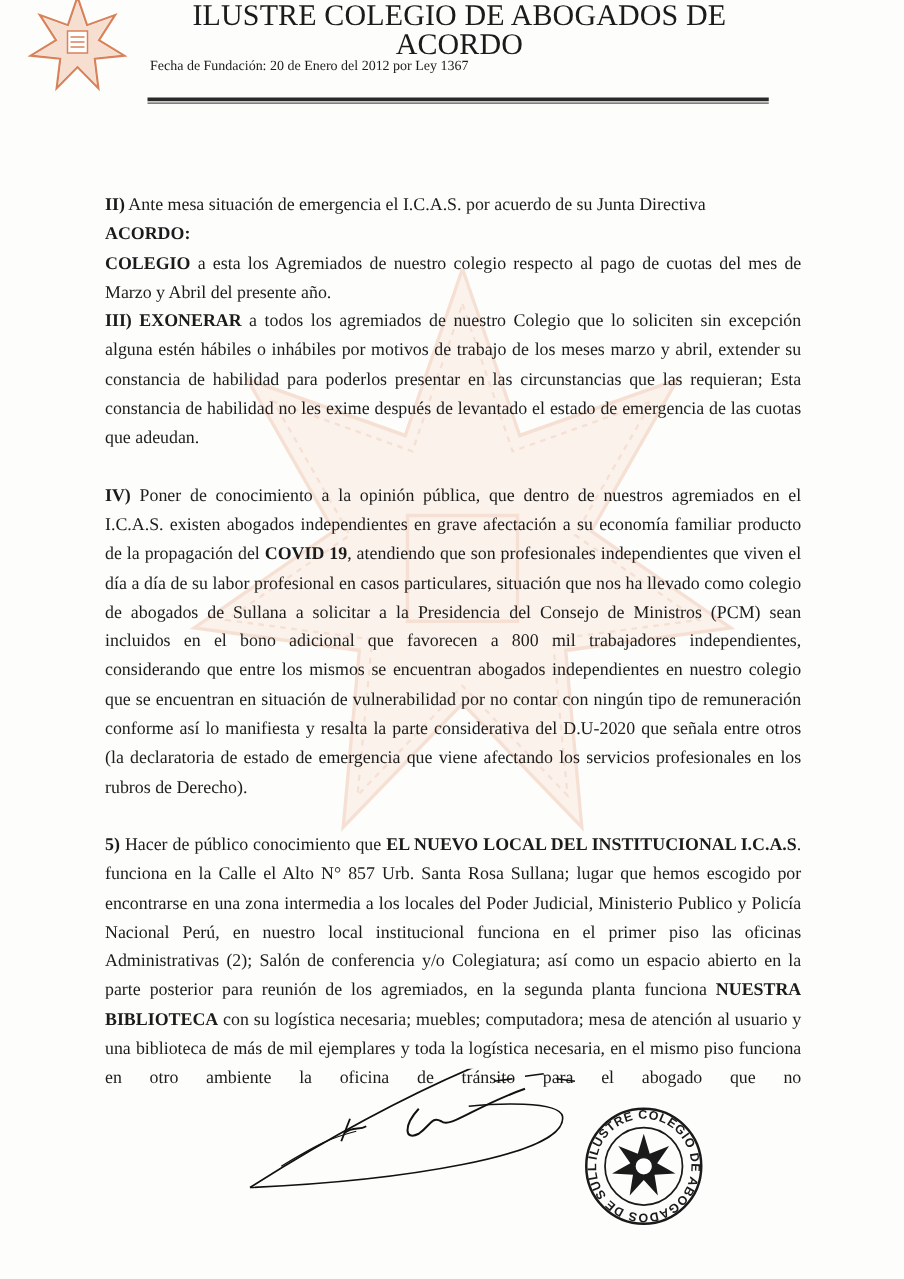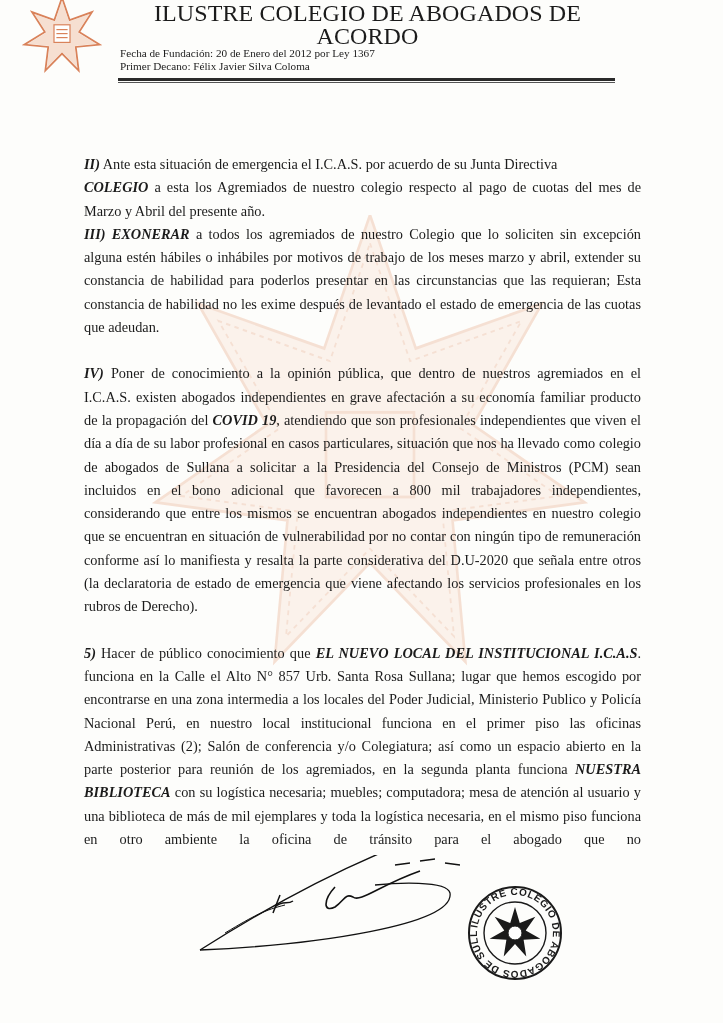--- a/index.html
+++ b/index.html
@@ -15,21 +15,21 @@
   }
   .header-sub {
     position: absolute; left: 120px; width: 495px; top: 47px; text-align: left;
     font-size: 11.2px; line-height: 13px;
   }
   .divider { position: absolute; left: 118px; width: 497px; top: 78px; height: 0; border-top: 3px solid #2a2a2a; }
   .divider2 { position: absolute; left: 118px; width: 497px; top: 82px; height: 0; border-top: 1px solid #555; }
 
   .body { position: absolute; left: 84px; width: 557px; top: 153px; font-size: 14.3px; line-height: 23.3px; }
   .body p { margin: 0; text-align: justify; }
-  .body b { font-weight: bold; font-style: italic; }
+  .body b { font-weight: bold; }
   .gap { height: 23px; }
   .just-last { text-align-last: justify; }
 
   .signature { position: absolute; left: 195px; top: 855px; width: 300px; height: 100px; }
   .seal { position: absolute; left: 465px; top: 883px; width: 100px; height: 100px; }
 </style>
 </head>
 <body>
 
 <svg class="logo" viewBox="0 0 100 100">
@@ -46,29 +46,29 @@
   <polygon id="wmStar2" fill="none" stroke="#e4966e" stroke-width="0.4" stroke-dasharray="1 1" points="50.00,6.00 59.11,31.08 84.40,22.57 70.47,45.33 92.90,59.79 66.42,63.09 69.09,89.64 50.00,71.00 30.91,89.64 33.58,63.09 7.10,59.79 29.53,45.33 15.60,22.57 40.89,31.08"></polygon>
   <rect x="40" y="42" width="20" height="18" fill="none" stroke="#e4966e" stroke-width="0.6"></rect>
 </svg>
 
 <div class="header-title">
   <div>ILUSTRE COLEGIO DE ABOGADOS DE</div>
   <div>ACORDO</div>
 </div>
 <div class="header-sub">
   <div>Fecha de Fundación: 20 de Enero del 2012 por Ley 1367</div>
-  <div>Primer Decano: Félix Javier Silva Coloma</div>
 </div>
 <div class="divider"></div>
 <div class="divider2"></div>
 
 <div class="body">
   <p>
-    <b>II)</b><span> Ante esta situación de emergencia el I.C.A.S. por acuerdo de su Junta Directiva</span>
+    <b>II)</b><span> Ante mesa situación de emergencia el I.C.A.S. por acuerdo de su Junta Directiva</span>
   </p>
+  <p><b>ACORDO:</b></p>
   <p>
     <b>COLEGIO</b><span> a esta los Agremiados de  nuestro colegio respecto al pago de cuotas del mes de Marzo y Abril del presente año.</span>
   </p>
   <p>
     <b>III) EXONERAR</b><span> a todos los agremiados de nuestro Colegio que lo soliciten sin excepción alguna estén hábiles o inhábiles por motivos de trabajo de los meses marzo y abril, extender su constancia de habilidad para poderlos presentar en las circunstancias que las requieran; Esta constancia de habilidad no les exime después de levantado el estado de emergencia de las cuotas que adeudan.</span>
   </p>
   <div class="gap"></div>
   <p>
     <b>IV)</b><span> Poner de conocimiento a la opinión pública, que dentro de nuestros agremiados en el I.C.A.S. existen abogados independientes en grave afectación a su economía familiar producto de la propagación del </span><b>COVID 19</b><span>, atendiendo que son profesionales independientes que viven el día a día de su labor profesional en casos particulares, situación que nos ha llevado como colegio de abogados de Sullana a solicitar a la Presidencia del Consejo de Ministros (PCM) sean incluidos en el bono adicional que favorecen a 800 mil trabajadores independientes, considerando que entre los mismos se encuentran abogados independientes en nuestro colegio que se encuentran en situación de vulnerabilidad por no contar con ningún tipo de remuneración conforme así lo manifiesta y resalta la parte considerativa del D.U-2020 que señala entre otros (la declaratoria de estado de emergencia que viene afectando los servicios profesionales en los rubros de Derecho).</span>
   </p>

